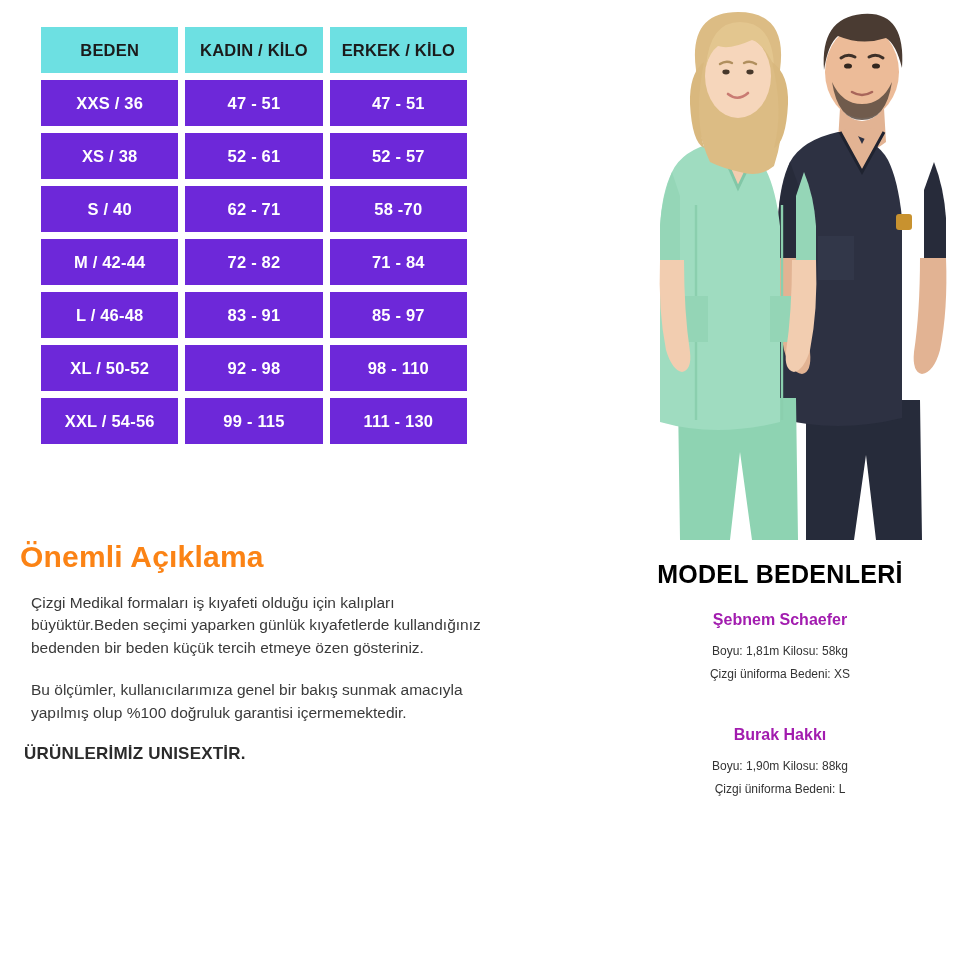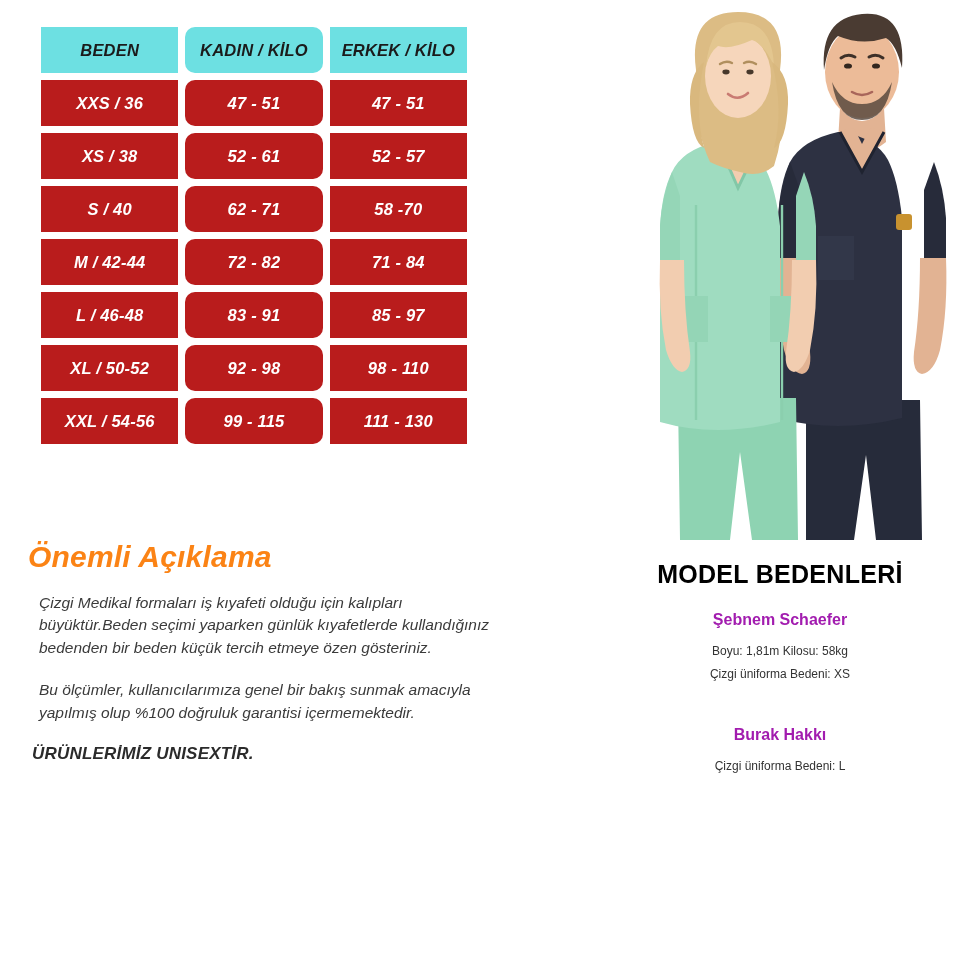--- a/index.html
+++ b/index.html
@@ -21,21 +21,20 @@
     height: 960px;
   }
 
   
   .left-col {
     position: absolute;
     left: 0;
     top: 0;
     width: 520px;
     height: 960px;
-    font-style: italic;
   }
 
   
   .size-table {
     position: absolute;
     left: 34px;
     top: 20px;
     width: 440px;
     border-collapse: separate;
     border-spacing: 7px 7px;
@@ -58,30 +57,30 @@
   }
   .head-cell {
     background: #6de0e2;
     color: #1b1b1b;
     font-size: 16.5px;
     font-weight: bold;
     height: 46px;
     line-height: 46px;
   }
   .body-cell {
-    background: #b91c1c;
+    background: #6d28d9;
   }
   .col-a { width: 136px; }
-  .col-b { width: 136px; border-radius: 10px; }
+  .col-b { width: 136px; }
   .col-c { width: 136px; }
 
   
   .notice {
     position: absolute;
-    left: 28px;
+    left: 20px;
     top: 540px;
     width: 470px;
   }
   .notice-title {
     font-size: 30px;
     font-weight: bold;
     color: #fb8315;
     margin: 0 0 18px 0;
     letter-spacing: 0.2px;
   }
@@ -315,18 +314,19 @@
       <div>
         <p class="model-name">Şebnem Schaefer</p>
         <p class="model-line">Boyu: 1,81m Kilosu: 58kg</p>
         <p class="model-line">Çizgi üniforma Bedeni: XS</p>
       </div>
 
       <div class="model-gap"></div>
 
       <div>
         <p class="model-name">Burak Hakkı</p>
+        <p class="model-line">Boyu: 1,90m Kilosu: 88kg</p>
         <p class="model-line">Çizgi üniforma Bedeni: L</p>
       </div>
     </div>
 
   </div>
 </div>
 
 </body></html>

